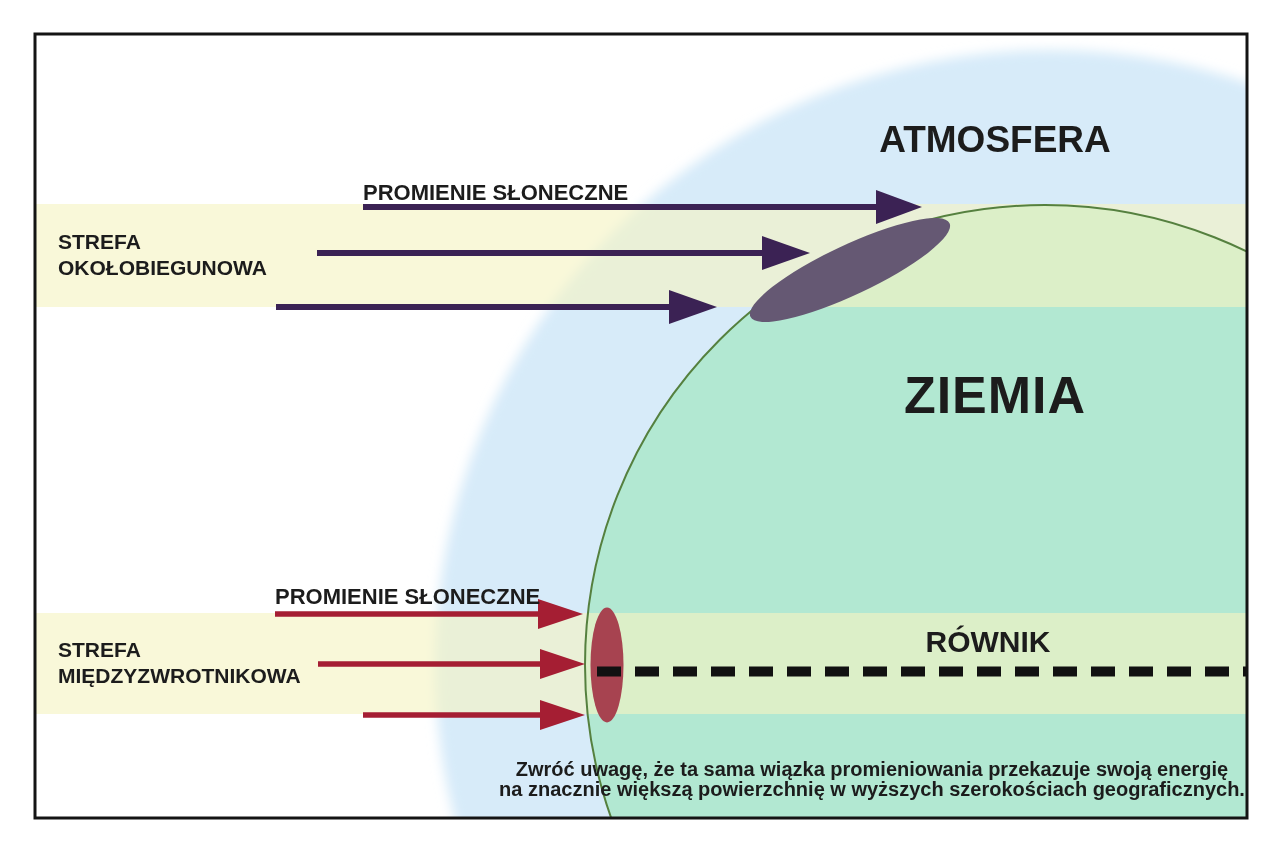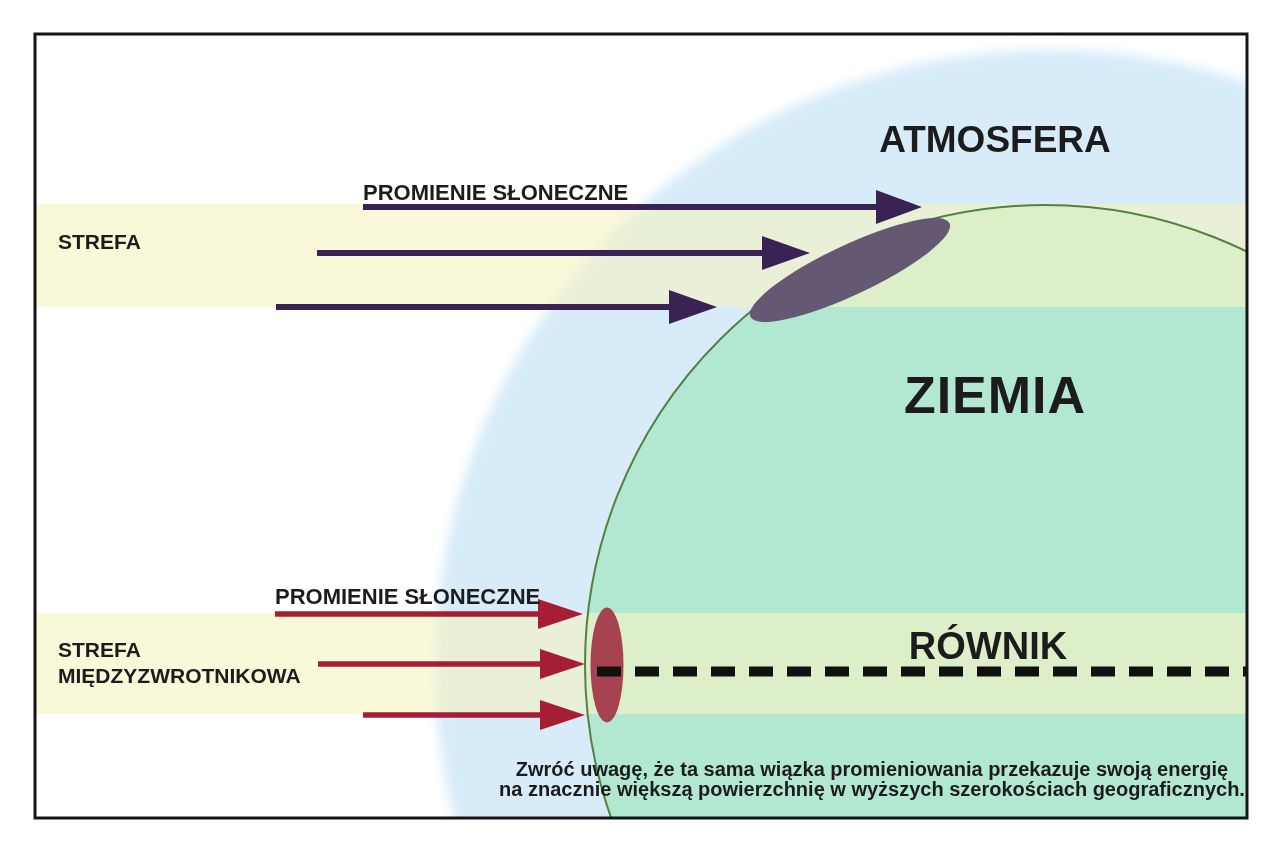--- a/index.html
+++ b/index.html
@@ -13,21 +13,21 @@
   .canvas svg{position:absolute;left:0;top:0;}
   .lbl{
     position:absolute;
     color:#1c1c1c;
     font-weight:bold;
     white-space:nowrap;
     line-height:1.15;
   }
   .lbl-atmosphere{left:995px;top:119px;transform:translateX(-50%);font-size:37px;}
   .lbl-ziemia{left:995px;top:366px;transform:translateX(-50%);font-size:52px;letter-spacing:1px;}
-  .lbl-rownik{left:988px;top:625px;transform:translateX(-50%);font-size:38px;}
+  .lbl-rownik{left:988px;top:625px;transform:translateX(-50%);font-size:30px;}
   .lbl-rays-top{left:363px;top:180px;font-size:22px;}
   .lbl-rays-bottom{left:275px;top:584px;font-size:22px;}
   .lbl-zone{font-size:21px;line-height:26px;margin-left:13px;}
   .lbl-zone-polar{left:45px;top:229px;}
   .lbl-zone-tropical{left:45px;top:637px;}
   .lbl-note{
     left:872px;top:759px;transform:translateX(-50%);
     font-size:20px;line-height:20px;text-align:center;
   }
 </style>
@@ -98,20 +98,21 @@
   <div class="lbl lbl-ziemia">ZIEMIA</div>
 
   <div class="lbl lbl-rownik">RÓWNIK</div>
 
   <div class="lbl lbl-rays-top">PROMIENIE SŁONECZNE</div>
 
   <div class="lbl lbl-rays-bottom">PROMIENIE SŁONECZNE</div>
 
   <div class="lbl lbl-zone lbl-zone-polar">
     <div>STREFA</div>
+    <div>OKOŁOBIEGUNOWA</div>
   </div>
 
   <div class="lbl lbl-zone lbl-zone-tropical">
     <div>STREFA</div>
     <div>MIĘDZYZWROTNIKOWA</div>
   </div>
 
   <div class="lbl lbl-note">
     <div>Zwróć uwagę, że ta sama wiązka promieniowania przekazuje swoją energię</div>
     <div>na znacznie większą powierzchnię w wyższych szerokościach geograficznych.</div>

